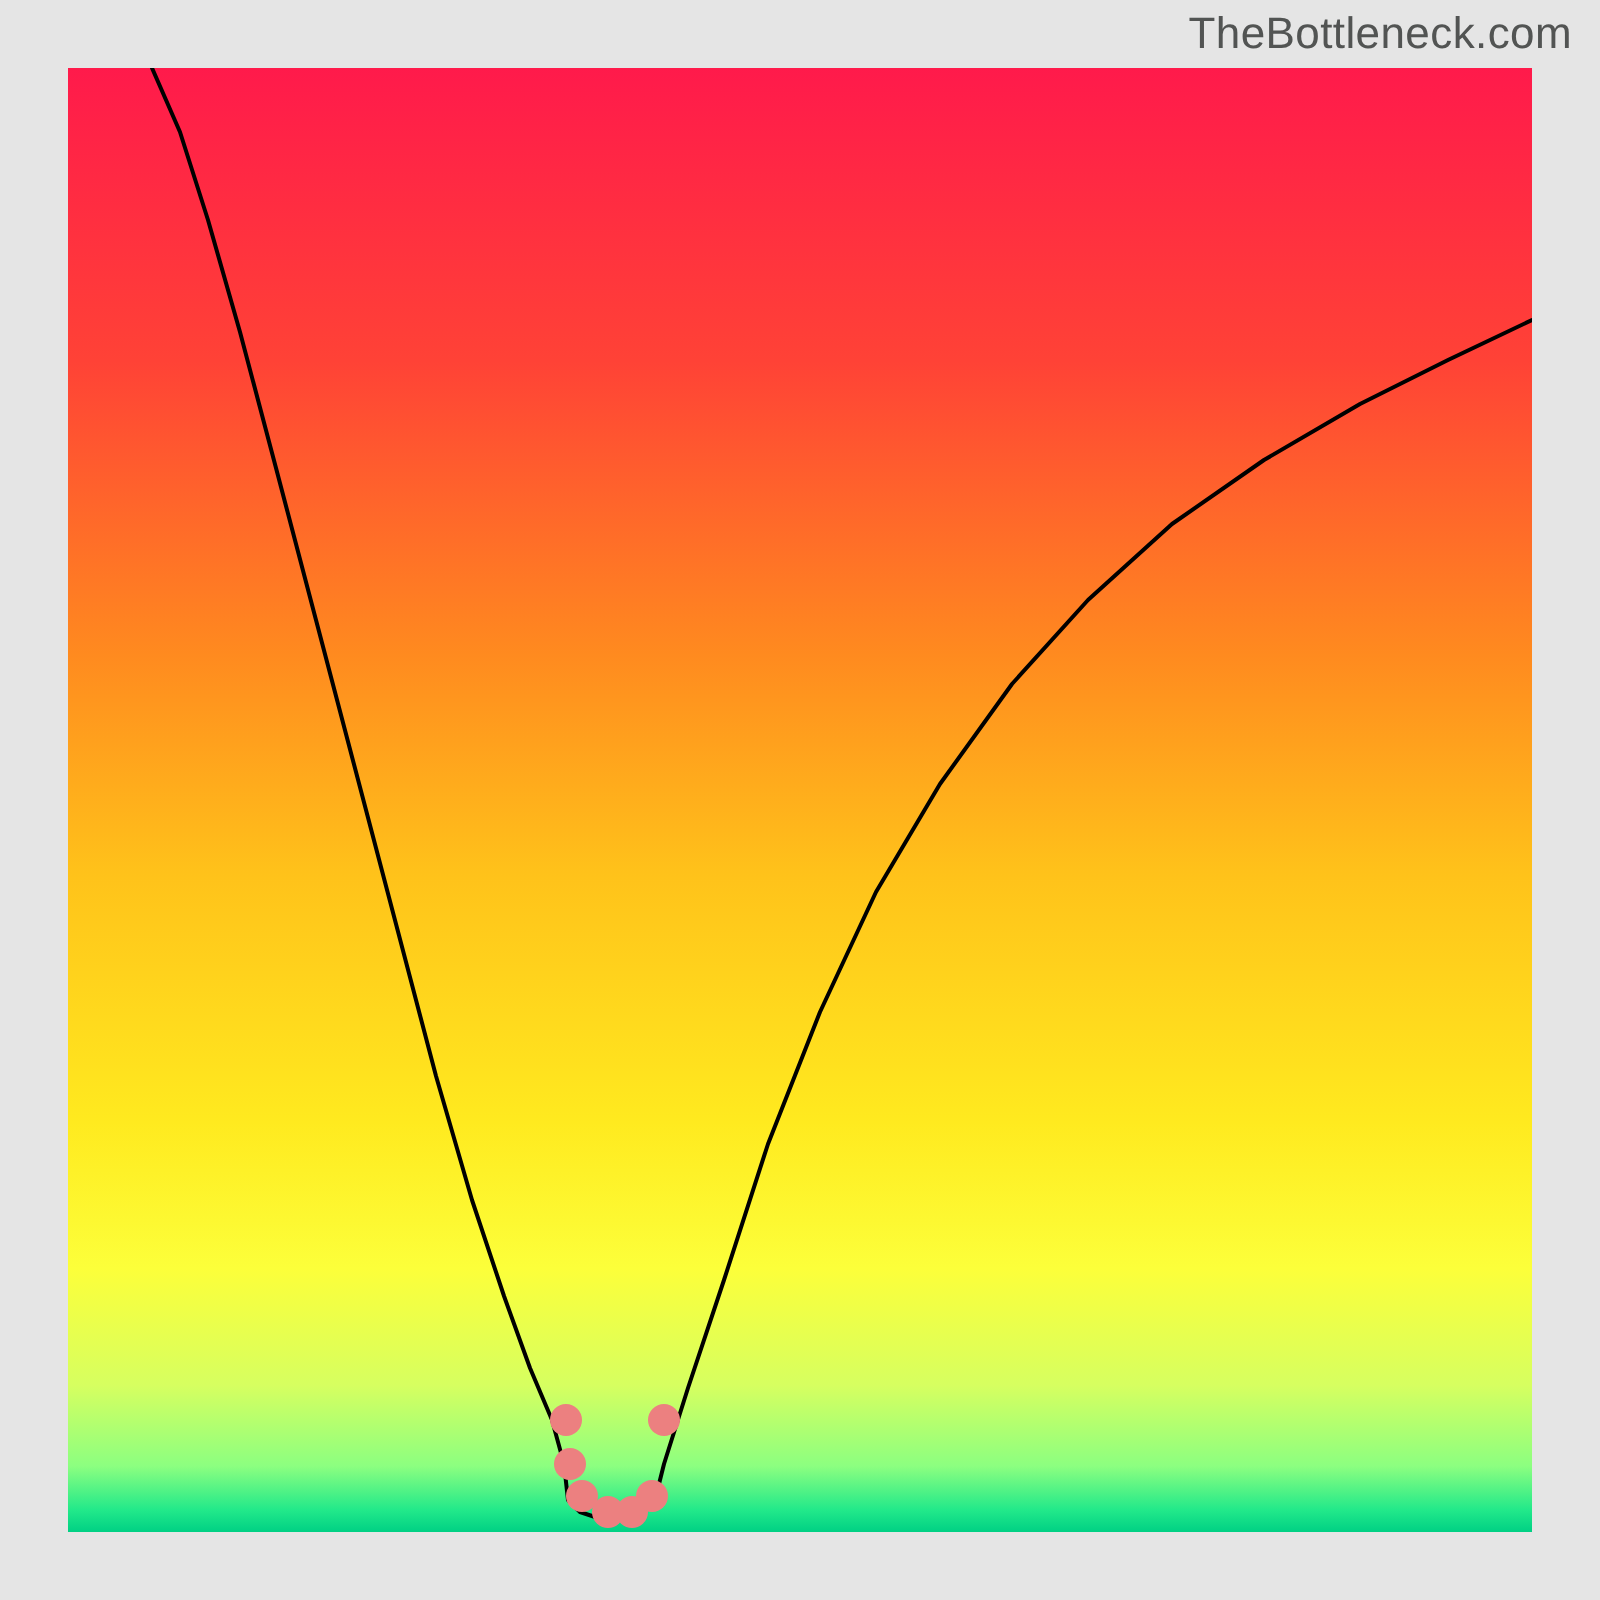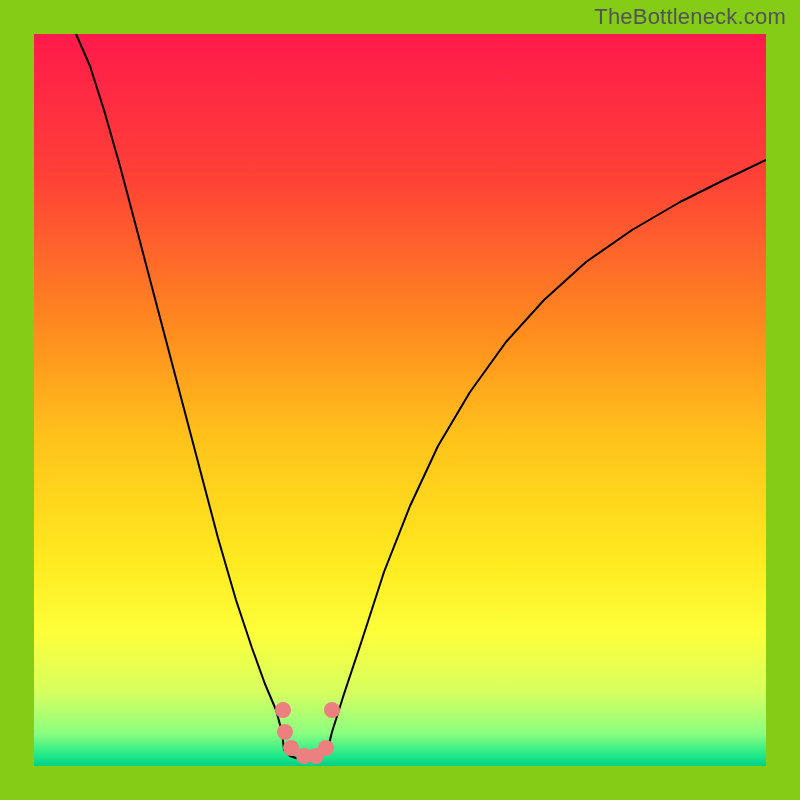--- a/index.html
+++ b/index.html
@@ -7,21 +7,21 @@
     padding: 0;
     width: 800px;
     height: 800px;
     background: #000;
     overflow: hidden;
   }
   .stage {
     position: relative;
     width: 800px;
     height: 800px;
-    background: #84cc16;
+    background: #e5e5e5;
   }
   .watermark {
     position: absolute;
     top: 4px;
     right: 14px;
     font-family: Arial, Helvetica, sans-serif;
     font-size: 22px;
     color: #525453;
     letter-spacing: 0.2px;
     font-weight: 500;

